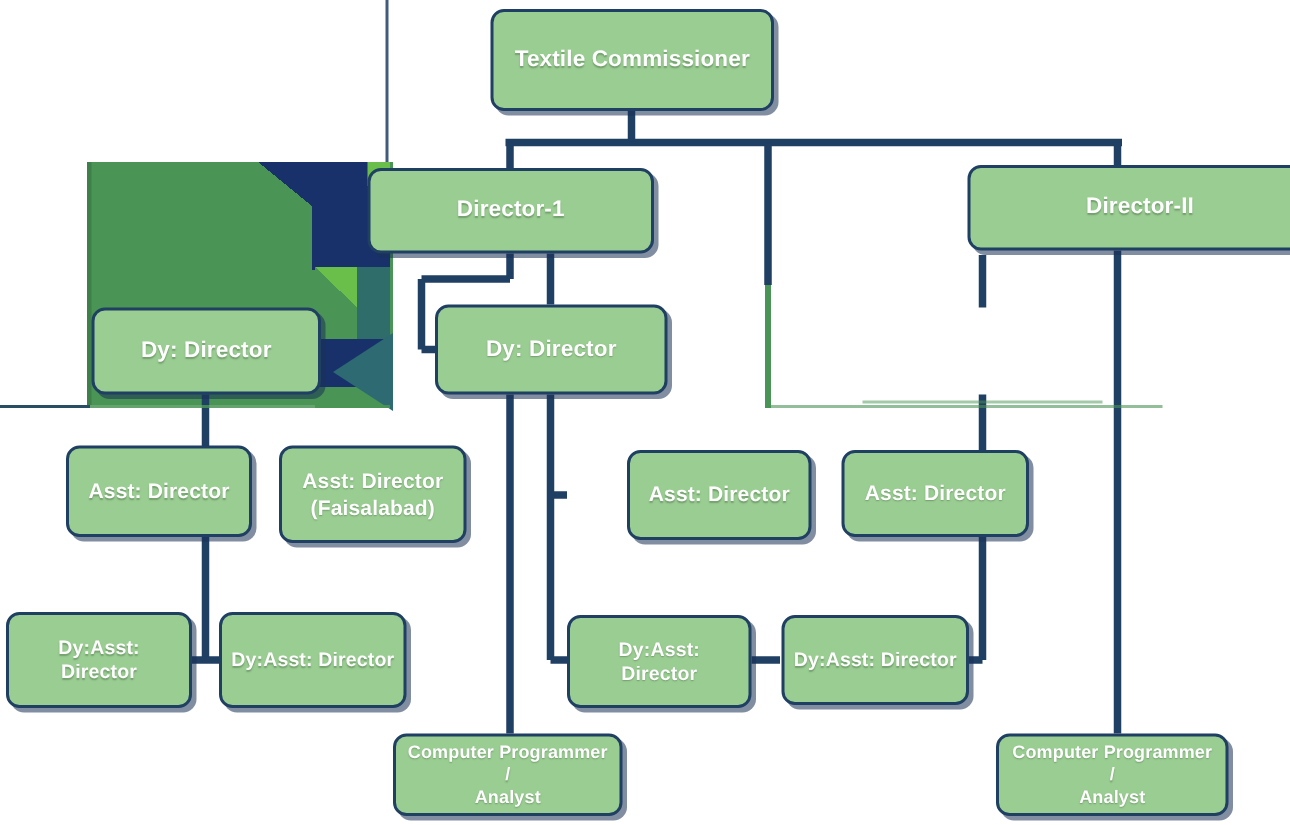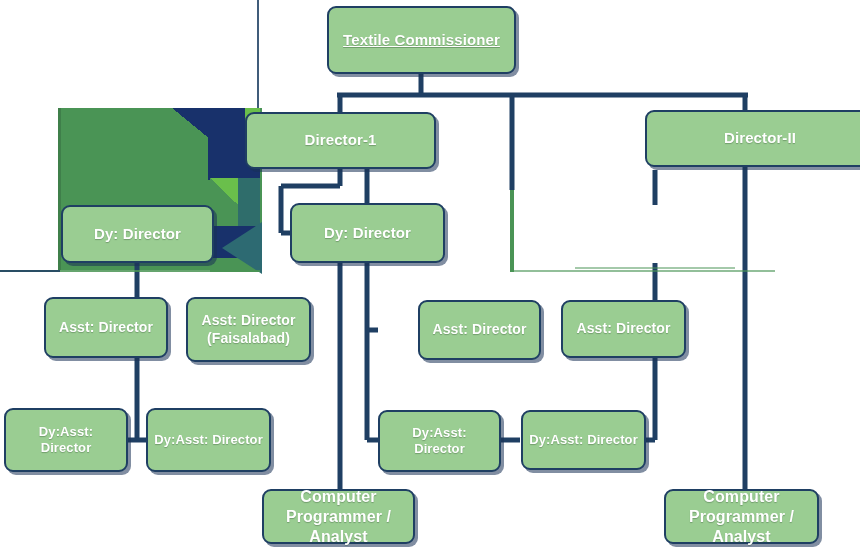--- a/index.html
+++ b/index.html
@@ -80,24 +80,24 @@
     text-align:center;
     line-height:1.25;
     box-shadow:3px 3px 0 rgba(25,50,85,0.55);
     letter-spacing:.1px;
     z-index:5;
   }
   .node .lbl{display:block;padding:0 6px;text-shadow:0 1px 1px rgba(40,70,40,.35);}
   .s15{font-size:15px;}
   .s14{font-size:14px;margin-left:40px;}
   .s13{font-size:13px;}
-  .s12{font-size:16px;}
-
-  
-  #n-tc      {left:327px;top:6px;   width:189px;height:68px;text-decoration:underline;}
+  .s12{font-size:12px;}
+
+  
+  #n-tc      {left:327px;top:6px;   width:189px;height:68px;}
   #n-d1      {left:245px;top:112px; width:191px;height:57px;}
   #n-d2      {left:645px;top:110px; width:230px;height:57px;}
   #n-dy1     {left:61px; top:205px; width:153px;height:58px;}
   #n-dy2     {left:290px;top:203px; width:155px;height:60px;}
   #n-dy3     {left:577px;top:205px; width:155px;height:58px;}
   #n-ad1     {left:4px;  top:297px; width:124px;height:61px;}
   #n-ad2     {left:146px;top:297px; width:125px;height:65px;}
   #n-ad3     {left:378px;top:300px; width:123px;height:60px;}
   #n-ad4     {left:521px;top:300px; width:125px;height:58px;}
   #n-dad1    {left:4px;  top:408px; width:124px;height:64px;}

